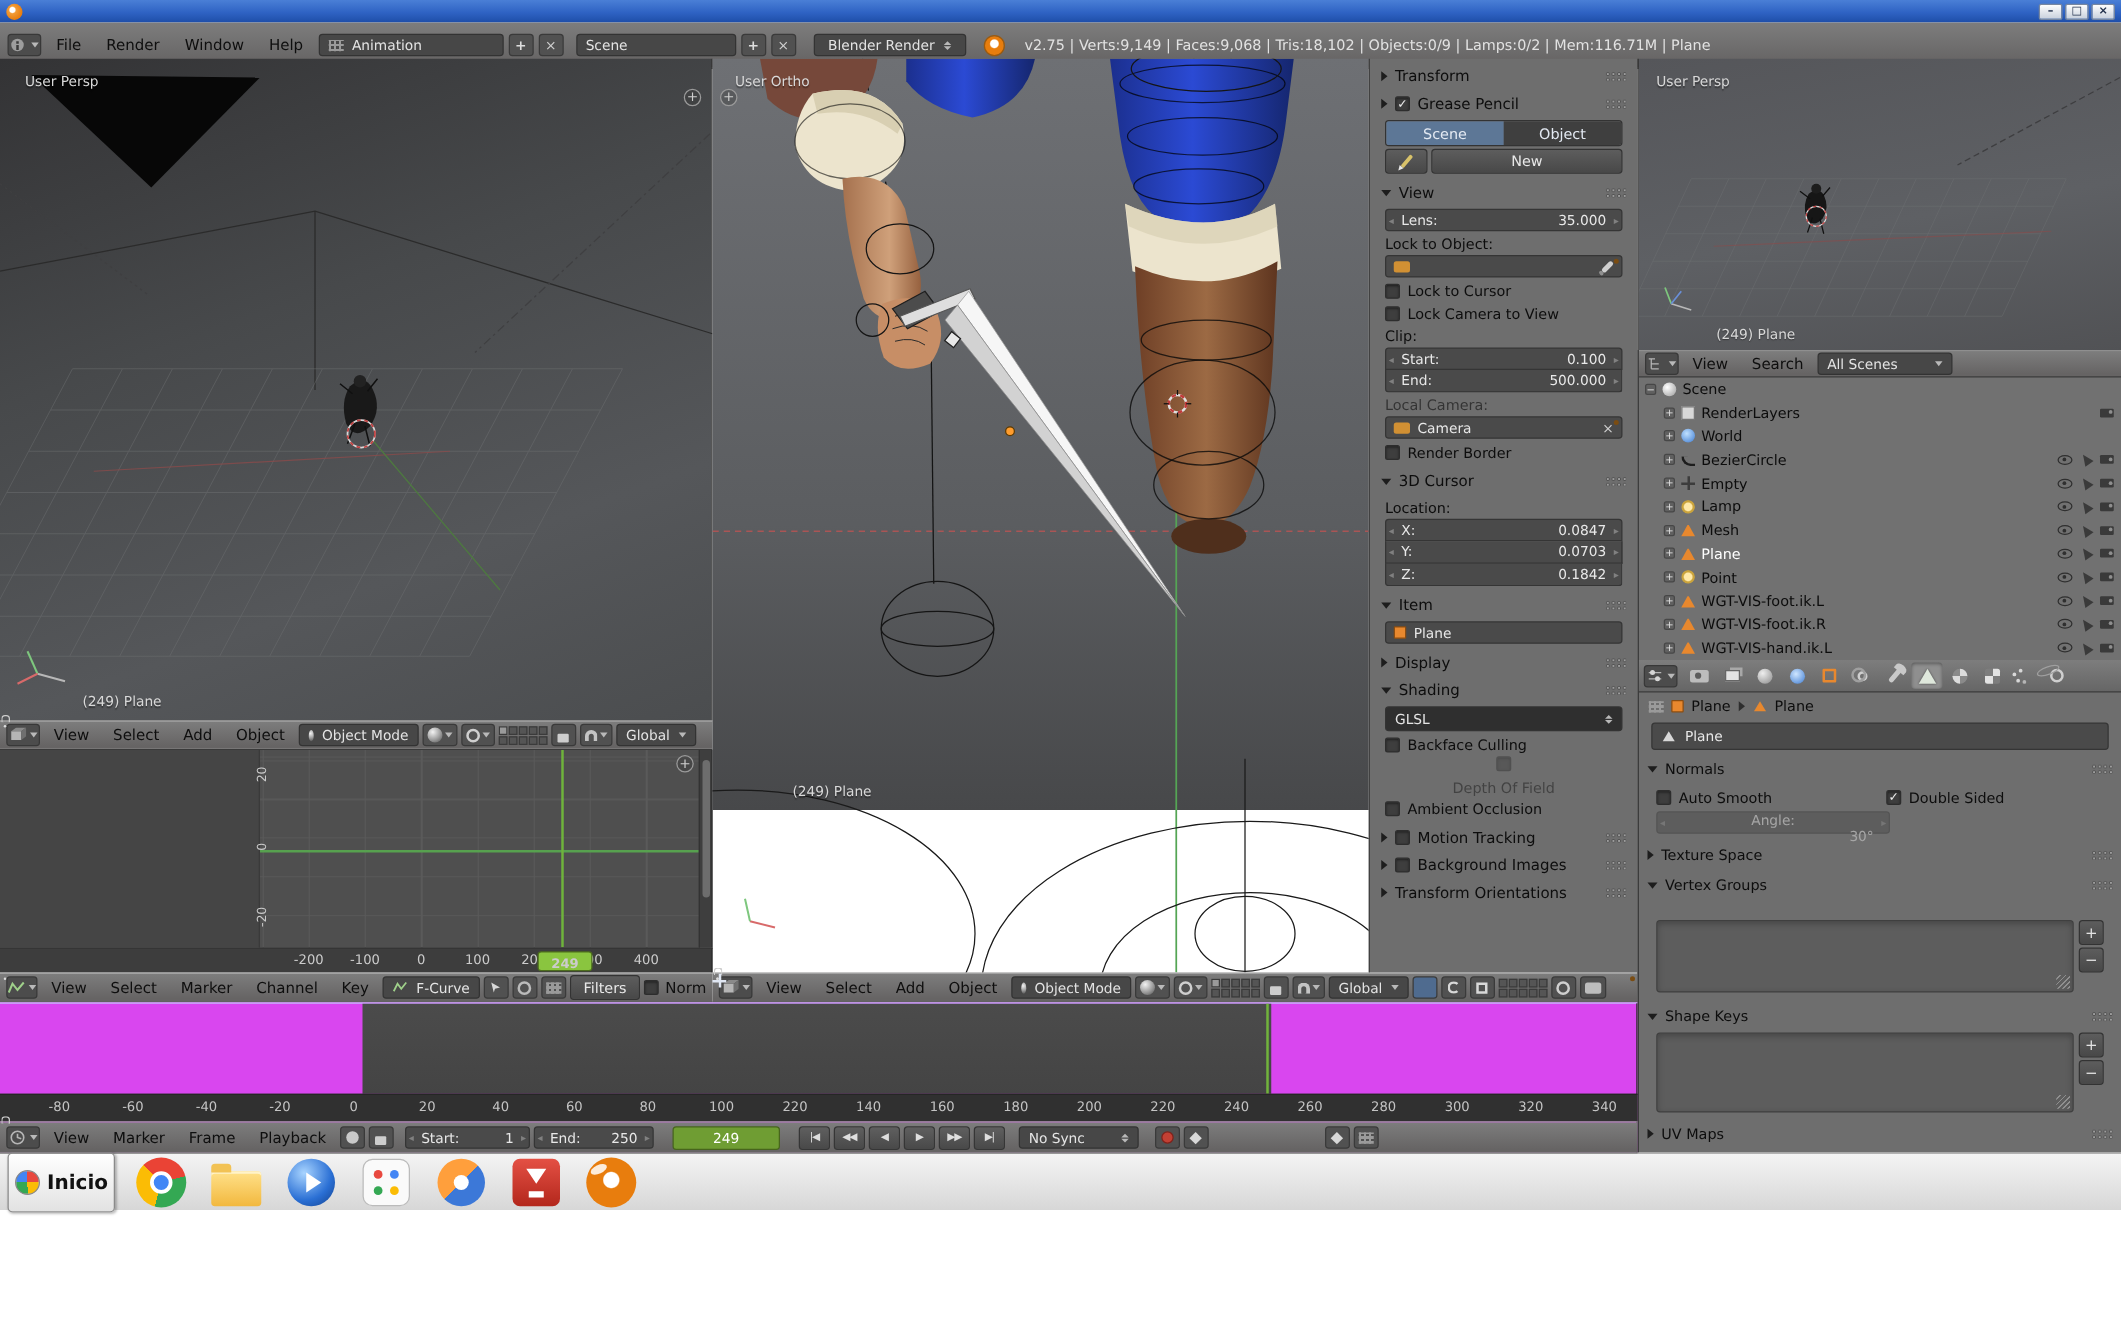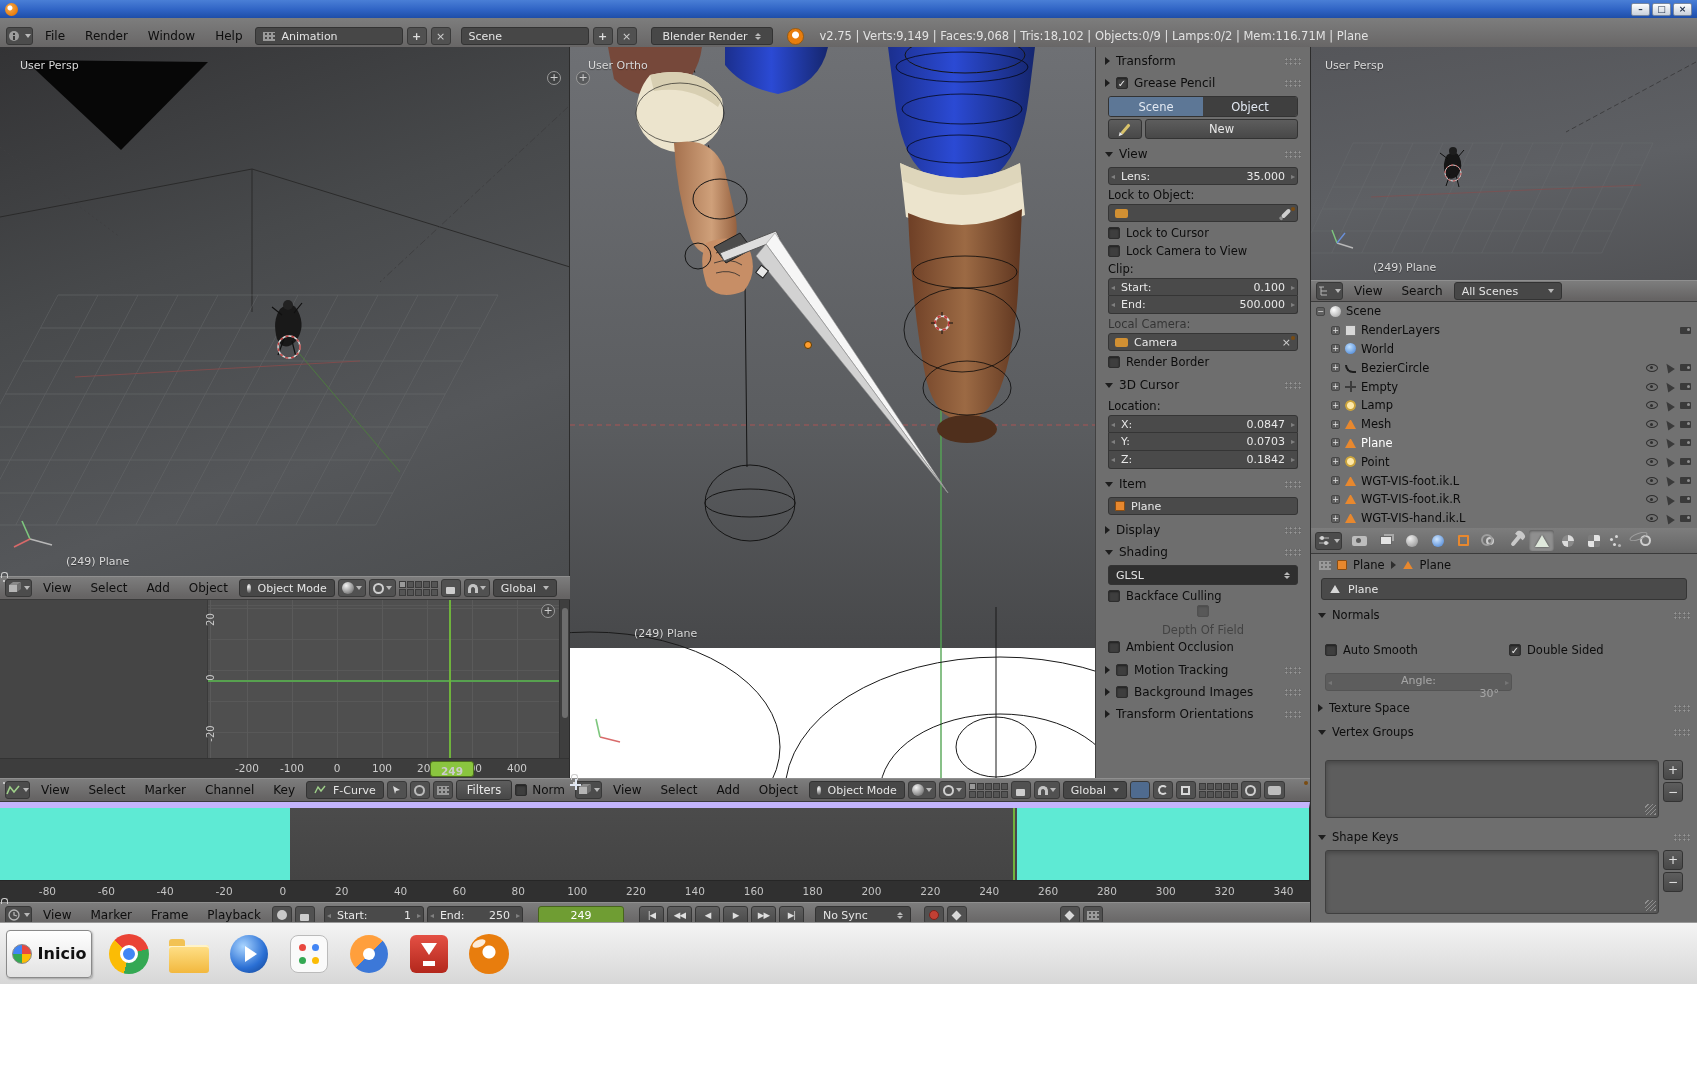--- a/index.html
+++ b/index.html
@@ -160,31 +160,31 @@
 
 .props{left:1310px;top:528px;width:387px;height:394px;background:#6e6e6e;border-left:1px solid #2c2c2c;overflow:hidden;font-size:11.5px;color:#0d0d0d;}
 .ptabs{height:26px;background:linear-gradient(180deg,#7d7d7d,#666);border-bottom:1px solid #3a3a3a;display:flex;align-items:center;gap:1px;padding:0 4px;}
 .bc{display:flex;align-items:center;gap:6px;height:22px;padding:0 8px;}
 .bc .sep{width:0;height:0;border-top:4px solid transparent;border-bottom:4px solid transparent;border-left:5px solid #2e2e2e;}
 .listbox{background:#5d5d5d;border:1px solid #3f3f3f;border-radius:3px;box-shadow:inset 0 2px 5px rgba(0,0,0,.25);position:relative;}
 .grip{position:absolute;right:2px;bottom:2px;width:11px;height:11px;background:repeating-linear-gradient(135deg,transparent 0 2px,#8f8f8f 2px 3px);}
 .sidebtns{display:flex;flex-direction:column;gap:2px;}
 .sbtn{width:20px;height:20px;background:linear-gradient(#5d5d5d,#484848);border:1px solid #333;border-radius:3px;color:#e3e3e3;font-size:12px;line-height:18px;text-align:center;}
 
-.timeline{left:0;top:802px;width:1310px;height:120px;background:#5eead4;border-top:6px solid #c4b5fd;border-right:1px solid #2c2c2c;}
+.timeline{left:0;top:802px;width:1310px;height:120px;background:#d946ef;border-top:1px solid #c4b5fd;border-right:1px solid #2c2c2c;}
 .tl-range{position:absolute;left:290px;top:0;width:727px;height:72px;background:linear-gradient(180deg,#4b4b4b,#444);}
 .tl-cursor{position:absolute;left:1013px;top:0;width:2px;height:94px;background:#71b33c;}
 .tl-ruler{position:absolute;left:0;top:72px;width:1310px;height:22px;background:#303030;border-top:1px solid #262626;display:flex;padding-left:18px;}
 .tl-ruler span{flex:0 0 58.86px;text-align:center;color:#c4c4c4;font-size:10.5px;line-height:20px;}
 .tl-hdr{position:absolute;left:0;top:94px;width:1310px;height:26px;}
 .pb{width:25px;height:19px;background:linear-gradient(#5f5f5f,#494949);border:1px solid #363636;border-radius:3px;color:#dedede;font-size:8.5px;display:flex;align-items:center;justify-content:center;letter-spacing:-1px;}
 .cf-field{height:19px;background:#6f9d33;border:1px solid #47651c;border-radius:3px;color:#fff;font-size:11px;display:flex;align-items:center;justify-content:center;padding:0 12px;min-width:86px;}
 .rec{width:10px;height:10px;border-radius:50%;background:#c24034;border:1px solid #7e221b;}
 
-.taskbar{left:0;top:922px;width:1697px;height:62px;background:linear-gradient(#f4f4f4,#d7d7d7);border-top:1px solid #999;display:flex;align-items:center;gap:14px;padding:0 6px;}
+.taskbar{left:0;top:922px;width:1697px;height:46px;background:linear-gradient(#f4f4f4,#d7d7d7);border-top:1px solid #999;display:flex;align-items:center;gap:14px;padding:0 6px;}
 .startbtn{width:86px;height:48px;background:linear-gradient(#fff,#e2e2e2);border:1px solid #8a8a8a;border-radius:4px;display:flex;align-items:center;justify-content:center;gap:6px;box-shadow:1px 1px 2px rgba(0,0,0,.25);}
 .orb{width:20px;height:20px;border-radius:50%;background:conic-gradient(#e8483f 0 25%,#fbbc05 0 50%,#34a853 0 75%,#4285f4 0);border:1px solid #888;}
 .startlbl{font-weight:bold;font-size:16px;color:#111;}
 .tico{width:46px;height:46px;display:flex;align-items:center;justify-content:center;position:relative;}
 .ti-chrome{width:40px;height:40px;border-radius:50%;background:conic-gradient(from -45deg,#ea4335 0 120deg,#34a853 120deg 240deg,#fbbc05 240deg 360deg);position:relative;}
 .ti-chrome::after{content:"";position:absolute;left:11px;top:11px;width:12px;height:12px;border-radius:50%;background:#4286f5;border:3px solid #fff;}
 .ti-folder{width:40px;height:28px;background:linear-gradient(#ffe18a,#f2b83e);border-radius:3px;margin-top:10px;position:relative;box-shadow:inset 0 2px 0 #fff3c9;}
 .ti-folder::before{content:"";position:absolute;left:0;top:-6px;width:16px;height:7px;background:#f2c254;border-radius:3px 3px 0 0;}
 .ti-media{width:38px;height:38px;border-radius:50%;background:radial-gradient(circle at 35% 30%,#a8d4ff,#2a6fd4 60%,#123f8a);position:relative;}
 .ti-media::after{content:"";position:absolute;left:15px;top:11px;border-left:12px solid #fff;border-top:8px solid transparent;border-bottom:8px solid transparent;}
@@ -931,21 +931,21 @@
     <div class="phead" style="margin:4px 4px 0">
       <span class="tri-o"></span>
         <span>Normals</span>
       <span class="dots"></span>
     </div>
     <div class="row" style="margin:3px 14px;gap:10px">
       <span class="cbrow" style="flex:1;margin:0">
           <span class="cb"></span>
           <span>Auto Smooth</span>
         </span>
-      <span class="cbrow" style="flex:1;margin:12px">
+      <span class="cbrow" style="flex:1;margin:0">
           <span class="cb on"></span>
           <span>Double Sided</span>
         </span>
     </div>
     <div class="row" style="margin:2px 14px;gap:10px">
       <div class="num spin dim" style="flex:1">
         <span>Angle:</span>
         <span class="val">30°</span>
       </div>
       <div style="flex:1"></div>

